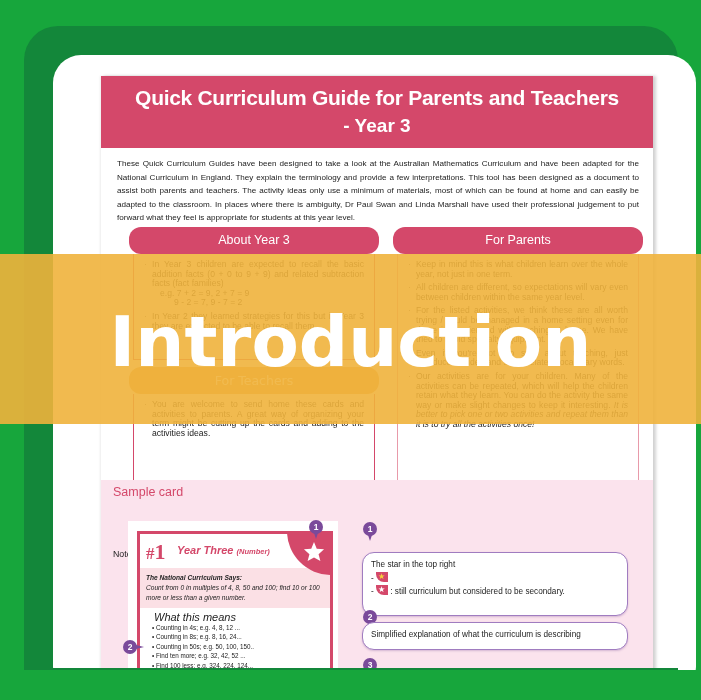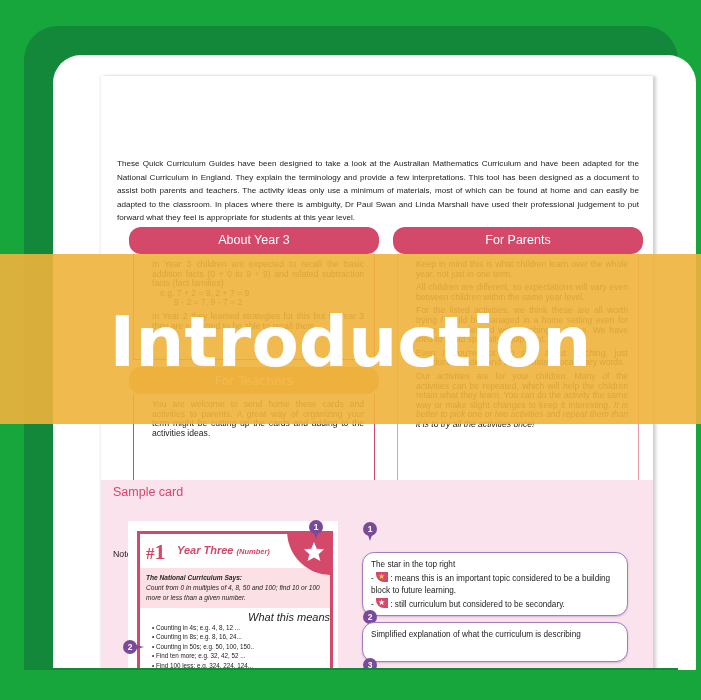--- a/index.html
+++ b/index.html
@@ -91,21 +91,21 @@
   .corner {
     position: absolute; right: -3px; top: -3px; width: 46px; height: 44px;
     background: #d4486a; border-bottom-left-radius: 44px;
   }
   .corner svg { position: absolute; right: 8px; top: 10px; }
   .nc {
     background: #fbe0e5; padding: 5px 6px 5px 6px; font-size: 6.6px; line-height: 10px; color: #222;
     font-style: italic; font-family: "Liberation Sans", sans-serif;
   }
   .nc .b { font-weight: bold; }
-  .wtm { font-style: italic; font-size: 11px; color: #222; padding: 3px 0 0 14px; font-family: "Liberation Sans", sans-serif; text-align: right; }
+  .wtm { font-style: italic; font-size: 11px; color: #222; padding: 3px 0 0 14px; font-family: "Liberation Sans", sans-serif; }
   .card ul { list-style: none; padding-left: 12px; }
   .card li { font-size: 6.3px; line-height: 9.4px; color: #222; font-family: "Liberation Sans", sans-serif; }
   .card li::before { content: "• "; }
   .act-body { font-size: 6.3px; line-height: 9.4px; color: #222; padding: 0 6px; font-family: "Liberation Sans", sans-serif; }
 
   .marker {
     position: absolute; width: 14px; height: 14px; border-radius: 50%;
     background: #7a4a9a; color: #fff; font-size: 8.5px; font-weight: bold;
     text-align: center; line-height: 14px; font-family: "Liberation Sans", sans-serif;
   }
@@ -148,20 +148,24 @@
     position: absolute; left: 24px; top: 668px; width: 654px; height: 4px; background: #13873a;
   }
 </style>
 </head>
 <body>
 
 <div class="frame">
   <div class="inner">
     <div class="page">
 
+      <div class="title-band">
+        <div class="t1">Quick Curriculum Guide for Parents and Teachers</div>
+        <div class="t2">- Year 3</div>
+      </div>
 
       <div class="intro-text">These Quick Curriculum Guides have been designed to take a look at the Australian Mathematics Curriculum and have been adapted for the National Curriculum in England.  They explain the terminology and provide a few interpretations. This tool has been designed as a document to assist both parents and teachers. The activity ideas only use a minimum of materials, most of which can be found at home and can easily be adapted to the classroom. In places where there is ambiguity, Dr Paul Swan and Linda Marshall have used their professional judgement to put forward what they feel is appropriate for students at this year level.</div>
 
       <div class="col col-left">
         <div class="col-head">About Year 3</div>
         <div class="col-box" style="top:27px;height:106px;">
           <ul>
             <li>
               <span>In Year 3 children are expected to recall the basic addition facts (0 + 0 to 9 + 9) and related subtraction facts (fact families)</span>
               <div class="eq">e.g. 7 + 2 = 9,    2 + 7 = 9</div>
@@ -223,26 +227,26 @@
 
           </div>
         </div>
 
         <div class="marker tail" style="left:208px;top:40px;">1</div>
         <div class="marker left-tail" style="left:22px;top:160px;">2</div>
 
         <div class="marker tail" style="left:262px;top:42px;">1</div>
         <div class="callout" style="top:72px;height:64px;">
           <p>The star in the top right</p>
-          <p>- <span class="mini-corner"><i style="color:#f5d23a">★</i></span> <span>: means this is an important topic considered to be a building block to future learning.</span></p>
+          <p>- <span class="mini-corner"><i style="color:#f5d23a">★</i></span> </p>
           <p>- <span class="mini-corner"><i style="color:#fff">★</i></span> <span>: still curriculum but considered to be secondary.</span></p>
         </div>
 
         <div class="marker tail" style="left:262px;top:130px;">2</div>
-        <div class="callout" style="top:142px;height:40px;">
+        <div class="callout" style="top:142px;height:28px;">
           <p>Simplified explanation of what the curriculum is describing</p>
         </div>
 
         <div class="marker tail" style="left:262px;top:178px;">3</div>
         <div class="callout" style="top:190px;height:70px;">
           <p>A single activity or game idea. Some will reference free games and downloadables that can be found at www.drpaulswan.com.au. The vast majority of these activity</p>
         </div>
       </div>
 
     </div>

